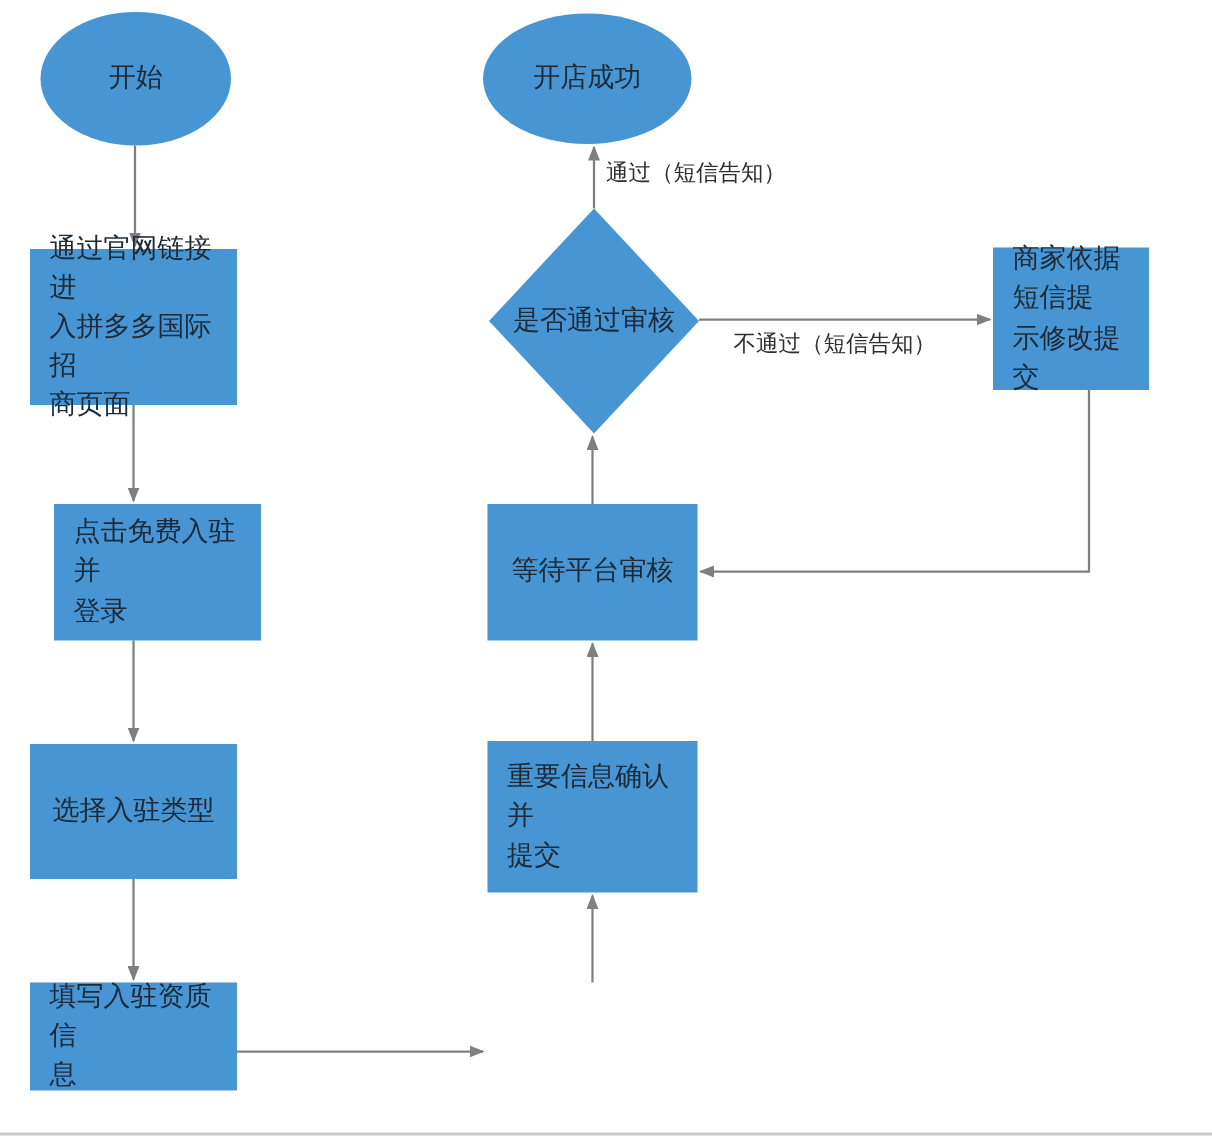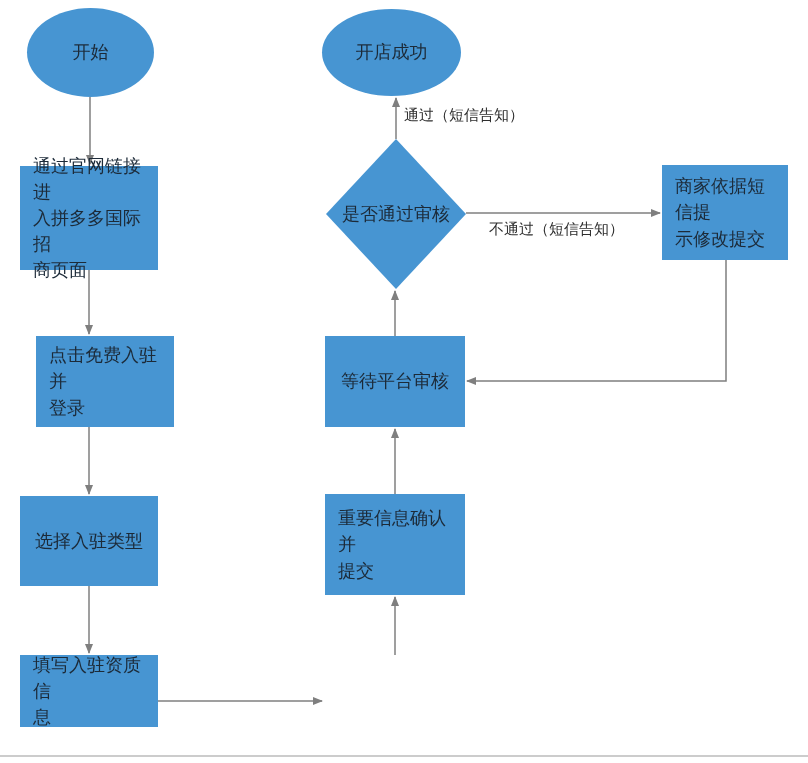--- a/index.html
+++ b/index.html
@@ -83,21 +83,21 @@
 息</div>
 
 
   <div class="node rect align-left" style="left:325px; top:494px; width:140px; height:101px;">重要信息确认并
 提交</div>
 
   <div class="node rect" style="left:325px; top:336px; width:140px; height:91px;">等待平台审核</div>
 
   <div class="node diamond" style="left:326px; top:139px; width:140px; height:150px;">是否通过审核</div>
 
-  <div class="node rect align-left" style="left:662px; top:165px; width:126px; height:95px;">商家依据短信提
+  <div class="node rect align-left" style="left:662px; top:165px; width:104px; height:95px;">商家依据短信提
 示修改提交</div>
 
   <div class="edge-label" style="left:404px; top:106px;">通过（短信告知）</div>
 
   <div class="edge-label" style="left:489px; top:220px;">不通过（短信告知）</div>
 
   <div class="divider"></div>
 
 </div>
 

